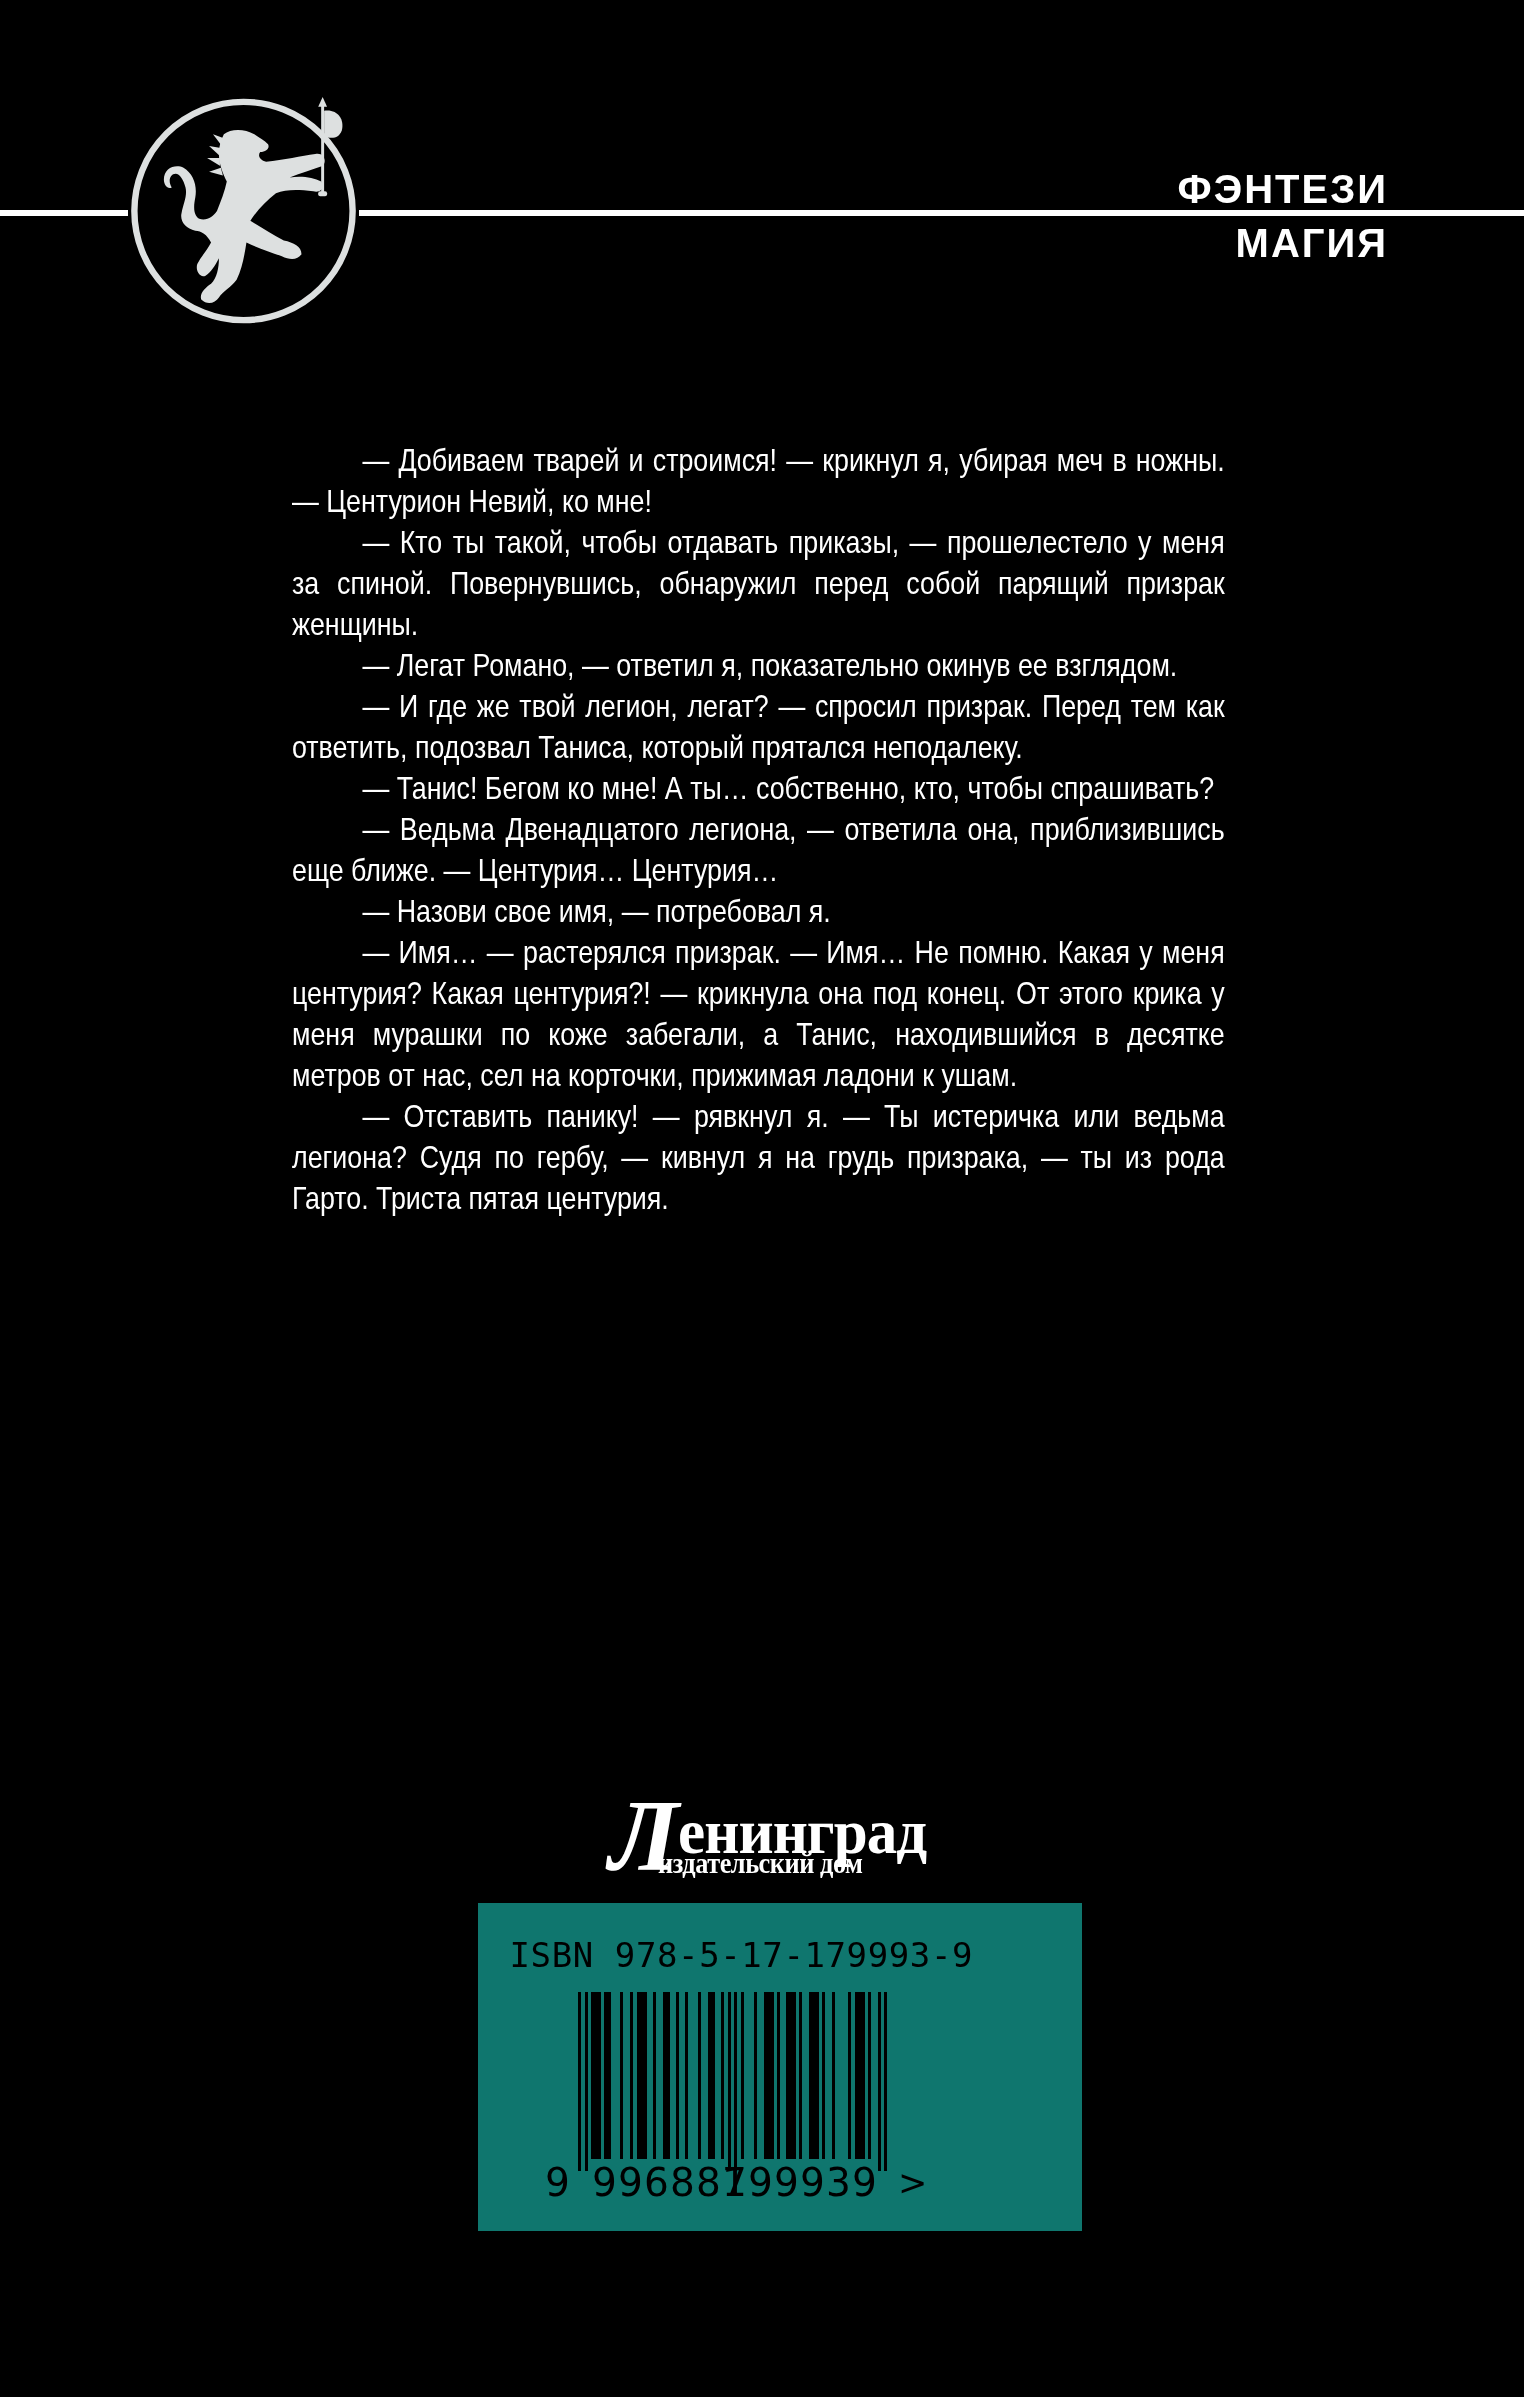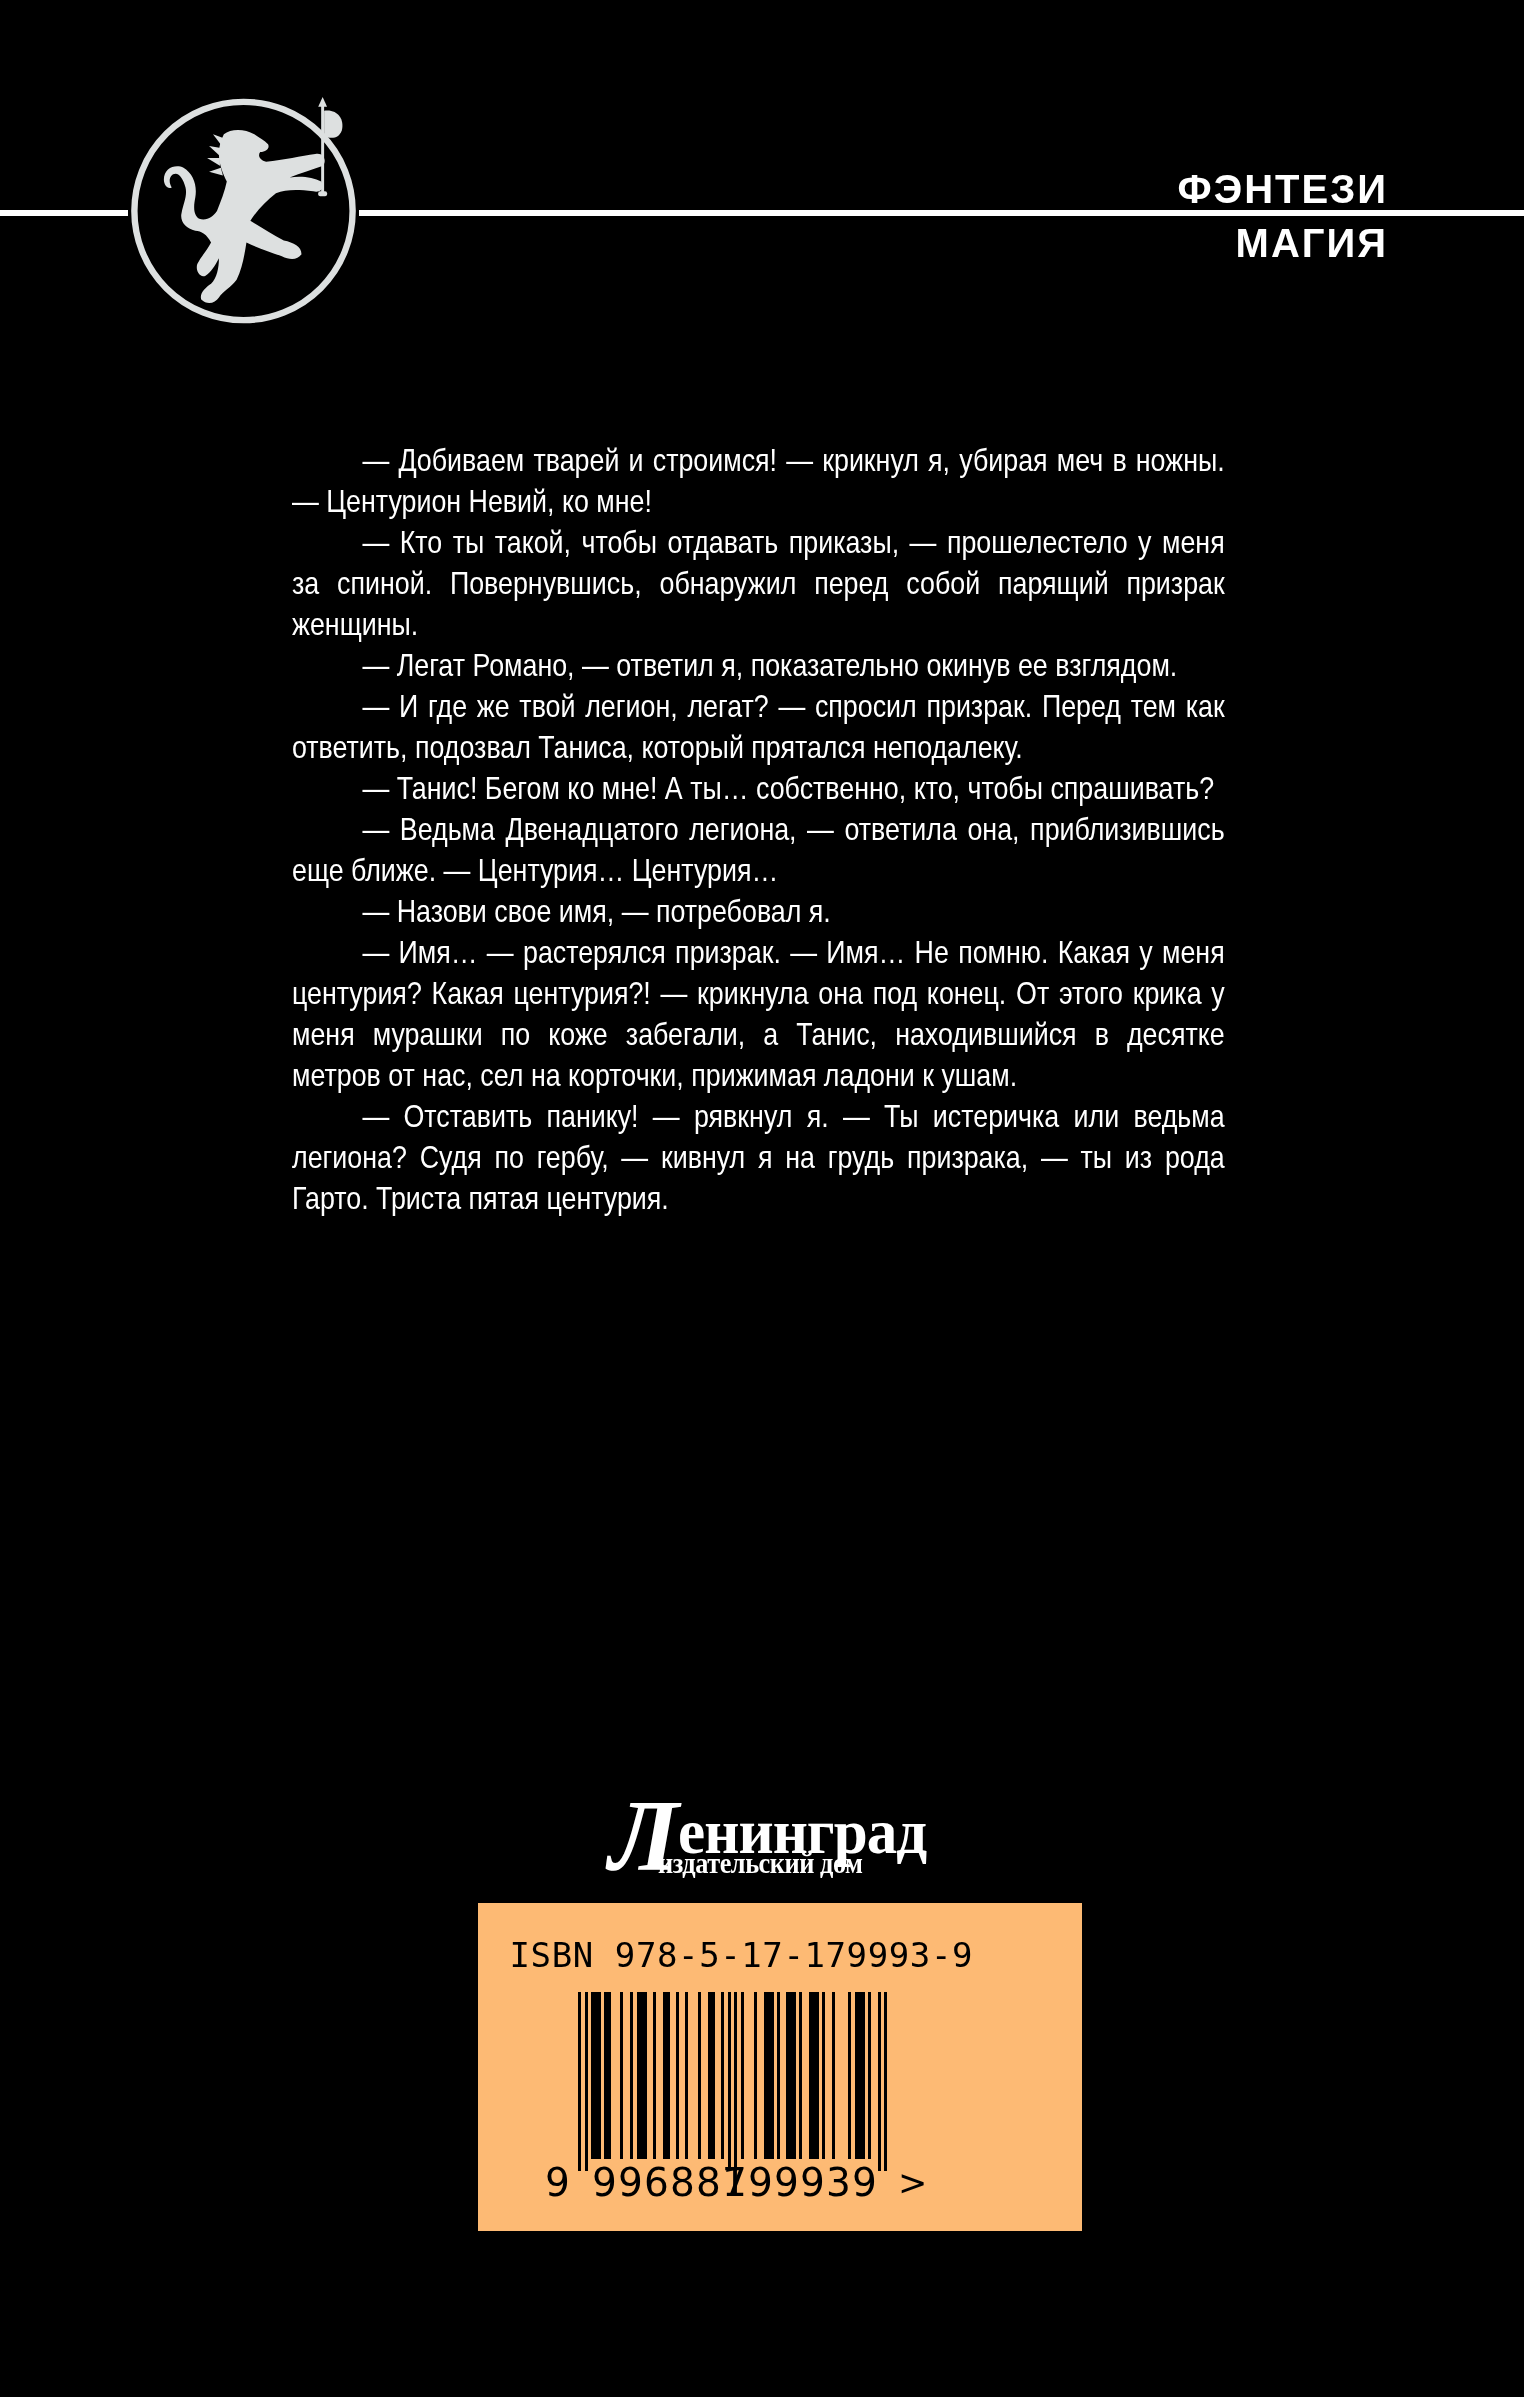--- a/index.html
+++ b/index.html
@@ -90,21 +90,21 @@
     line-height: 1;
     letter-spacing: -0.5px;
     transform: scaleX(0.92);
     transform-origin: left top;
   }
 
   .isbn-box {
     position: absolute;
     left: 478px; top: 1903px;
     width: 604px; height: 328px;
-    background: #fdba74;
+    background: #0f766e;
   }
   .isbn-text {
     position: absolute; left: 31.5px; top: 35px;
     font-family: "DejaVu Sans Mono", monospace;
     font-size: 34px;
     line-height: 1;
     color: #000;
     letter-spacing: 0.6px;
     white-space: nowrap;
   }

